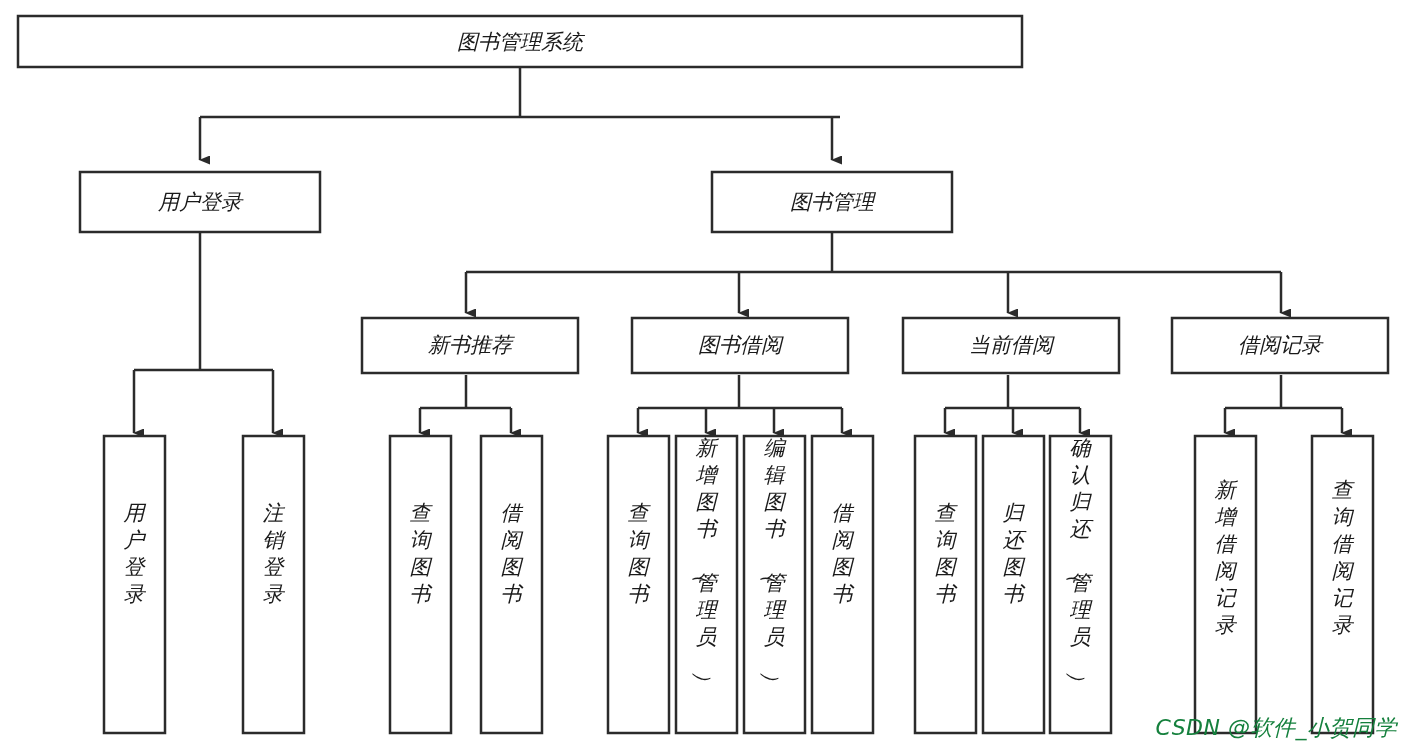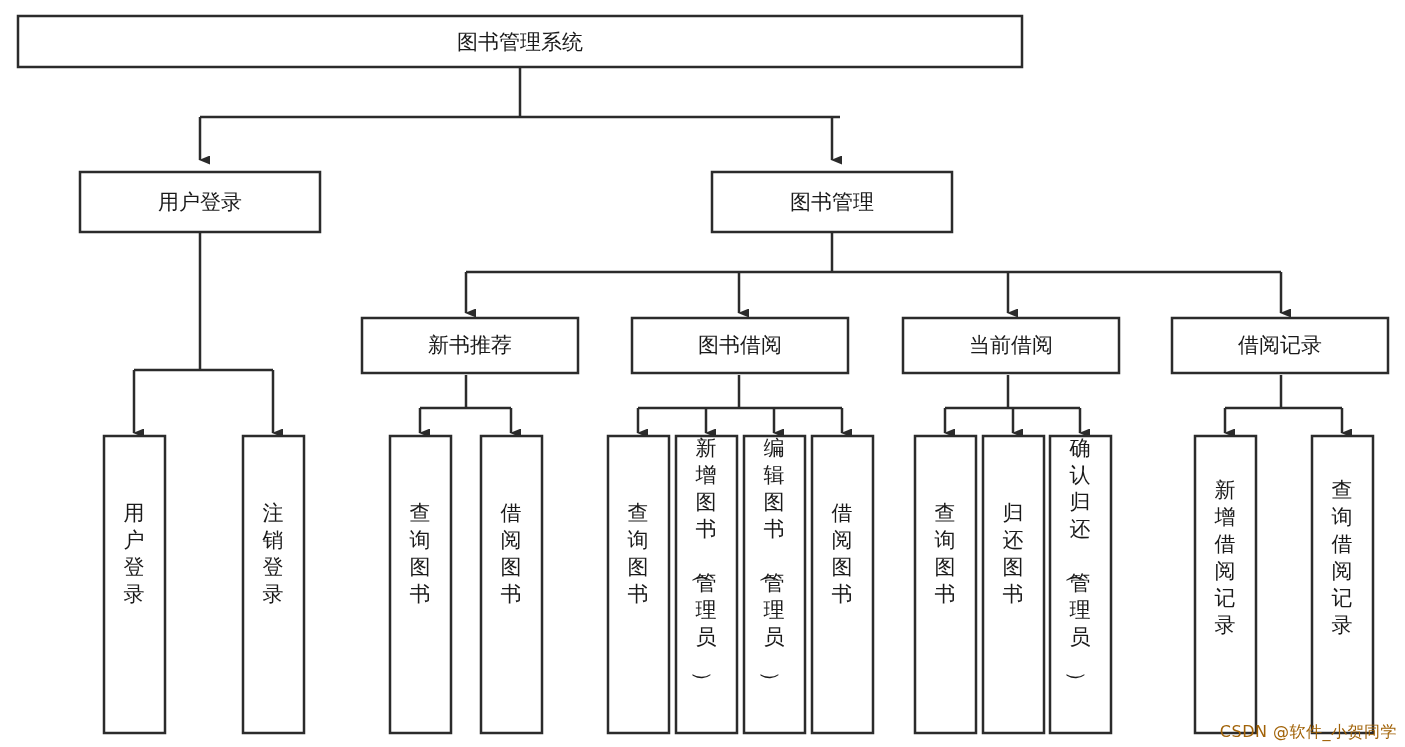--- a/index.html
+++ b/index.html
@@ -11,20 +11,21 @@
     width: 1405px;
     height: 747px;
     font-family: "DejaVu Sans", "Liberation Sans", sans-serif;
     overflow: hidden;
     position: relative;
   }
   #diagram-root {
     position: relative;
     width: 1405px;
     height: 747px;
+    font-style: italic;
   }
   svg#flow {
     position: absolute;
     top: 0;
     left: 0;
     width: 1405px;
     height: 747px;
   }
   .node-box {
     fill: #ffffff;
@@ -47,22 +48,22 @@
   .edge-line {
     stroke: #2b2b2b;
     stroke-width: 2.5;
     fill: none;
   }
   .watermark {
     position: absolute;
     right: 8px;
     bottom: 4px;
     font-family: "DejaVu Sans", "Liberation Sans", sans-serif;
-    font-size: 16px;
-    color: #a16207;
+    font-size: 22px;
+    color: #15803d;
     white-space: nowrap;
     letter-spacing: 0.5px;
   }
 </style>
 </head>
 <body>
 
 <div id="diagram-root">
 
   <svg id="flow" viewBox="0 0 1405 747">

